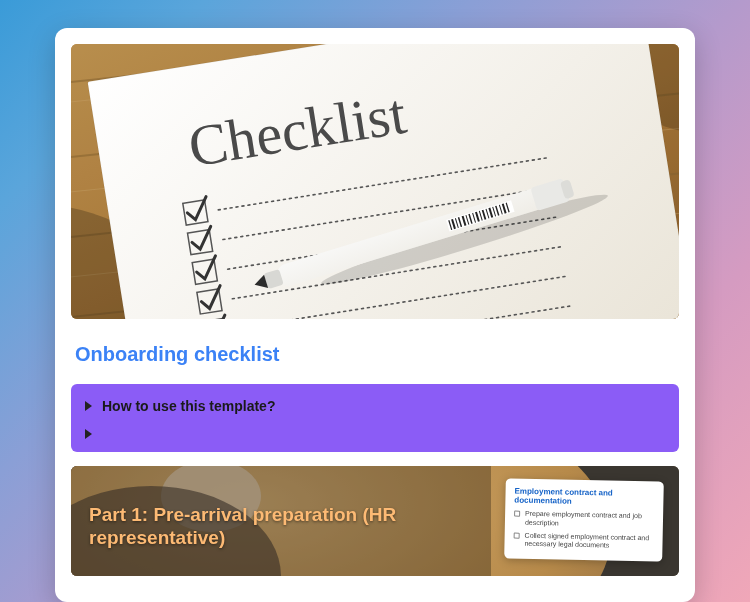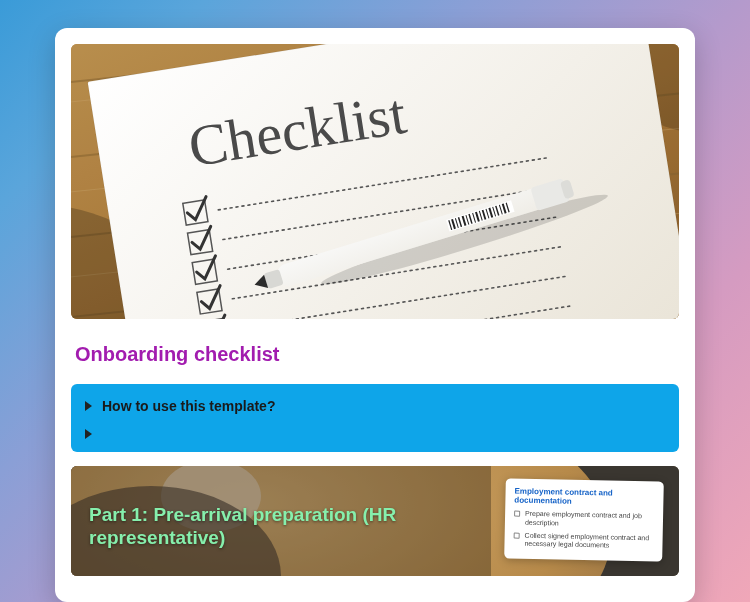--- a/index.html
+++ b/index.html
@@ -26,25 +26,25 @@
     height: 275px;
     border-radius: 6px;
     overflow: hidden;
     position: relative;
     background: #b68a4a;
   }
   .cover svg { display: block; width: 100%; height: 100%; }
   .title {
     font-size: 20px;
     font-weight: 700;
-    color: #a21caf;
+    color: #3b82f6;
     margin: 24px 0 18px 4px;
   }
   .toggle-group {
-    background: #0ea5e9;
+    background: #8b5cf6;
     border-radius: 6px;
     padding: 6px 4px;
     margin: 0 0 14px 0;
   }
   .toggle-row {
     display: flex;
     align-items: center;
     gap: 10px;
     padding: 7px 10px;
     cursor: pointer;
@@ -69,21 +69,21 @@
     border-radius: 6px;
     overflow: hidden;
     background: #6b5a3e;
   }
   .part1 svg { position: absolute; inset: 0; width: 100%; height: 100%; }
   .part1 .overlay {
     position: absolute;
     left: 18px;
     bottom: 26px;
     right: 220px;
-    color: #86efac;
+    color: #fdba74;
     font-size: 19px;
     font-weight: 700;
     line-height: 1.25;
     text-shadow: 0 1px 3px rgba(0,0,0,0.5);
   }
   .inset-card {
     position: absolute;
     right: 16px;
     top: 14px;
     width: 158px;

